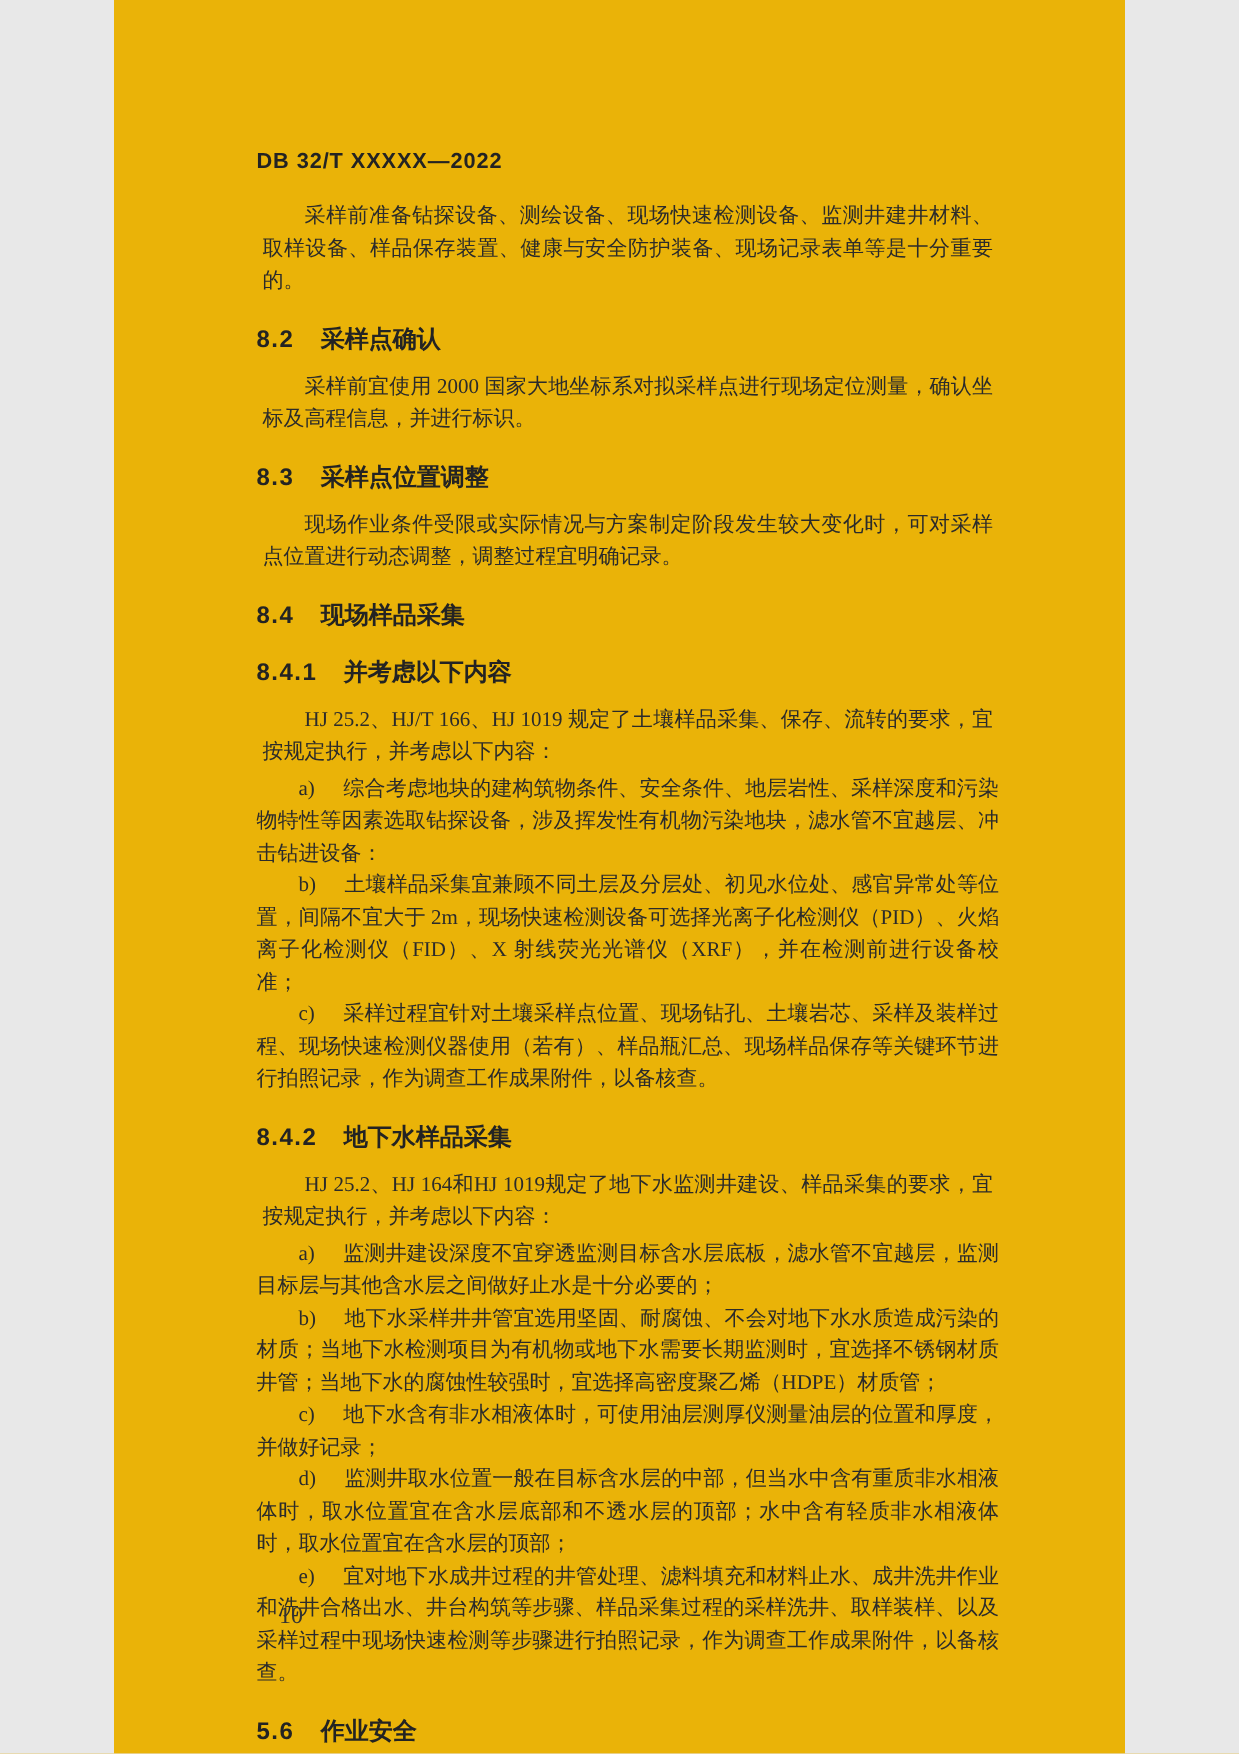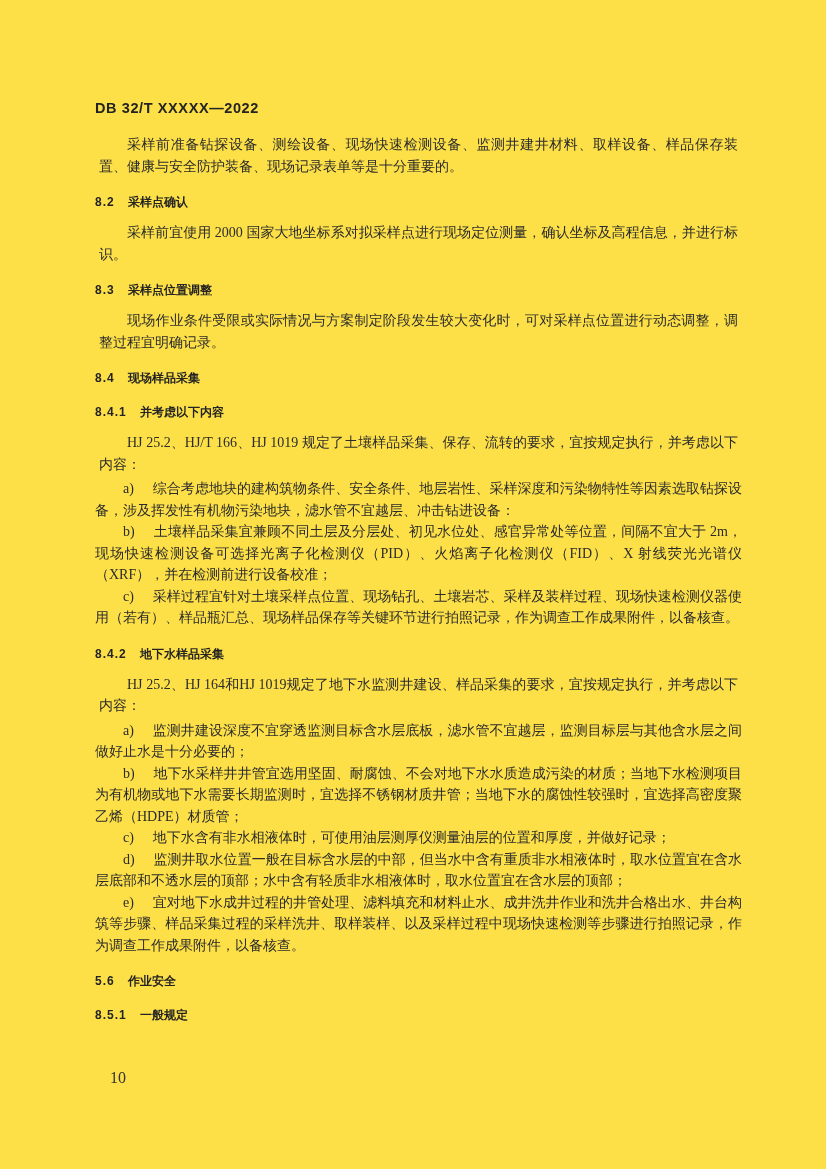--- a/index.html
+++ b/index.html
@@ -1,20 +1,20 @@
 <!DOCTYPE html>
 <html lang="zh"><head>
 <meta charset="utf-8">
 <style>
   html,body { margin:0; padding:0; background:#e8e8e8; }
   .page {
     position:relative;
-    width:826px; height:1169px;
+    width:674px; height:1169px;
     margin:0 auto;
-    background:#fde047;
+    background:#eab308;
     font-family:"Liberation Serif","DejaVu Serif",serif;
     color:#2b2b2b;
     overflow:hidden;
   }
   .content {
     position:absolute;
     left:95px; right:84px; top:100px;
   }
   .doc-header {
     font-family:"Liberation Sans","DejaVu Sans",sans-serif;
@@ -35,21 +35,21 @@
     font-size:14px;
     line-height:21.5px;
     text-align:justify;
     text-indent:2em;
     margin:0;
   }
   .item-label { margin-right:1.35em; }
   .heading {
     font-family:"Liberation Sans","DejaVu Sans",sans-serif;
     font-weight:bold;
-    font-size:12px;
+    font-size:16px;
     margin:17px 0 11px 0;
     color:#232323;
   }
   .heading .h-num { margin-right:1.1em; letter-spacing:1px; }
   .page-number {
     position:absolute;
     left:110px; top:1069px;
     font-size:16px;
     font-family:"Liberation Serif","DejaVu Serif",serif;
     color:#333;

